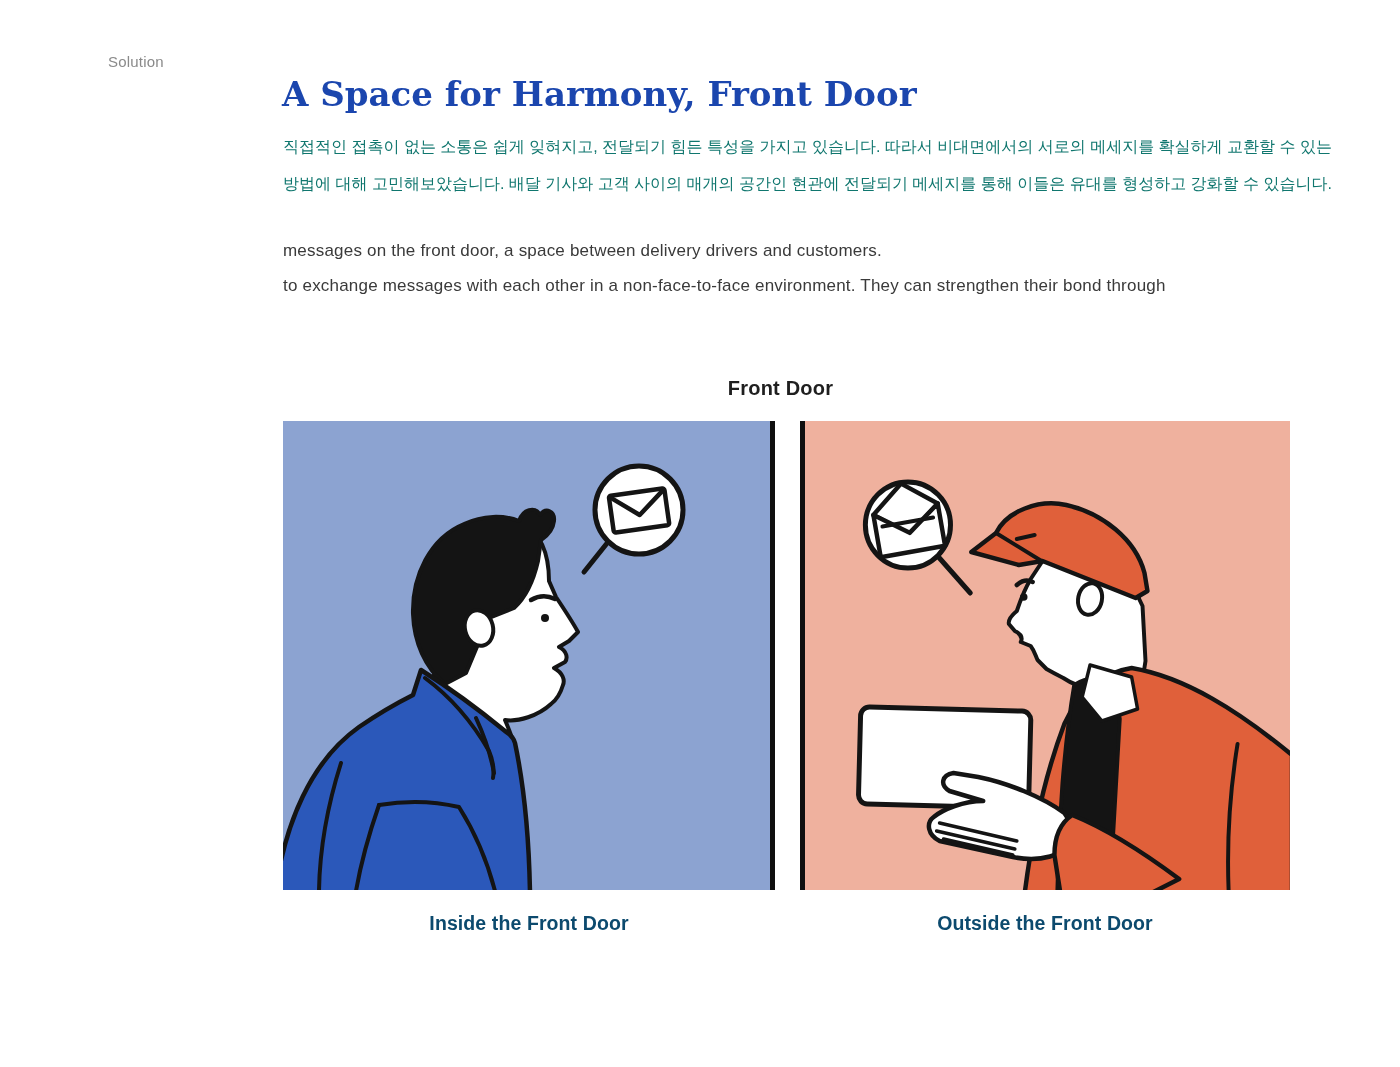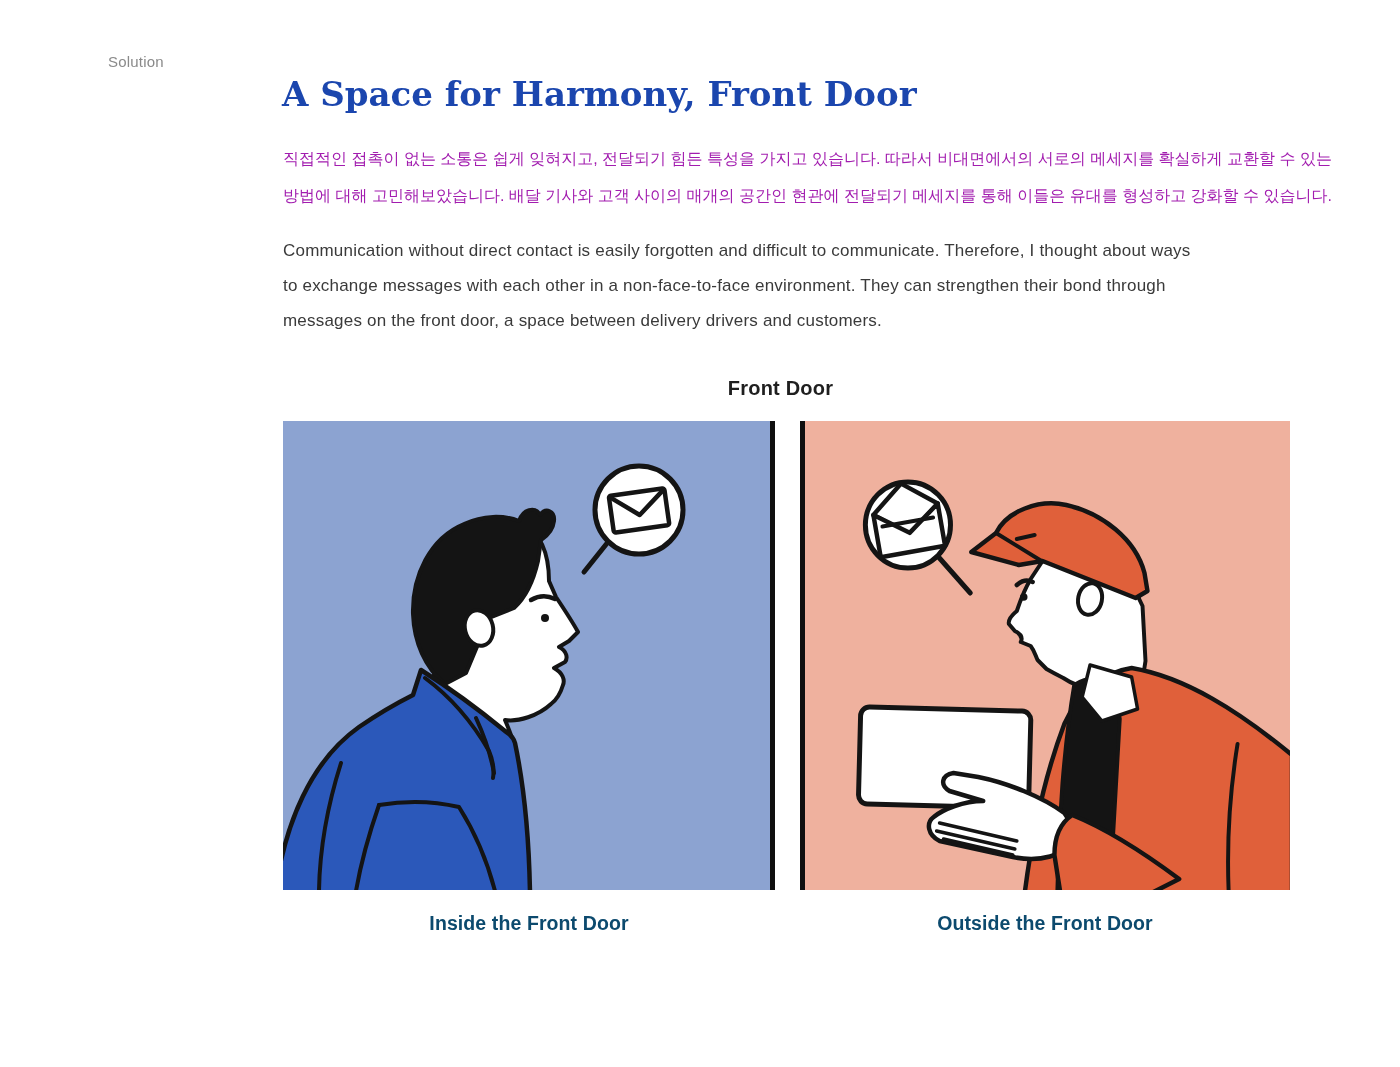--- a/index.html
+++ b/index.html
@@ -24,21 +24,21 @@
     left: 282px; top: 50px;
     font-family: "DejaVu Serif", serif;
     font-weight: bold;
     font-size: 34px;
     color: #1b46ae;
     letter-spacing: 0px;
     white-space: nowrap;
     margin-top: 24px;
   }
   .para { position: absolute; left: 283px; width: 1015px; }
-  .para-ko { top: 140px; font-size: 16px; line-height: 37px; color: #a21caf; }
+  .para-ko { top: 128px; font-size: 16px; line-height: 37px; color: #0f766e; }
   .para-en { top: 233px; font-size: 17px; line-height: 35px; color: #3a3a3a; letter-spacing: 0.2px; }
   .para .line { white-space: nowrap; }
   .figure-heading {
     position: absolute;
     left: 277px; top: 377px; width: 1007px;
     text-align: center;
     font-size: 20px;
     font-weight: 700;
     color: #1f1f1f;
     letter-spacing: 0.2px;
@@ -76,23 +76,22 @@
   <div class="section-label">Solution</div>
 
   <h1 class="page-title">A Space for Harmony, Front Door</h1>
 
   <div class="para para-ko">
     <div class="line">직접적인 접촉이 없는 소통은 쉽게 잊혀지고, 전달되기 힘든 특성을 가지고 있습니다. 따라서 비대면에서의 서로의 메세지를 확실하게 교환할 수 있는</div>
     <div class="line">방법에 대해 고민해보았습니다. 배달 기사와 고객 사이의 매개의 공간인 현관에 전달되기 메세지를 통해 이들은 유대를 형성하고 강화할 수 있습니다.</div>
   </div>
 
   <div class="para para-en">
-    <div class="line">Communication without direct contact is easily forgotten and difficult to communicate. Therefore, I thought about ways</div>
+    <div class="line">messages on the front door, a space between delivery drivers and customers.</div>
     <div class="line">to exchange messages with each other in a non-face-to-face environment. They can strengthen their bond through</div>
-    <div class="line">messages on the front door, a space between delivery drivers and customers.</div>
   </div>
 
   <div class="figure-heading">Front Door</div>
 
   <div class="panels">
 
     <div class="panel panel-inside">
       <svg viewBox="0 0 487 469" preserveAspectRatio="none">
         <g stroke="#141414" stroke-linejoin="round" stroke-linecap="round" fill="none">
 

